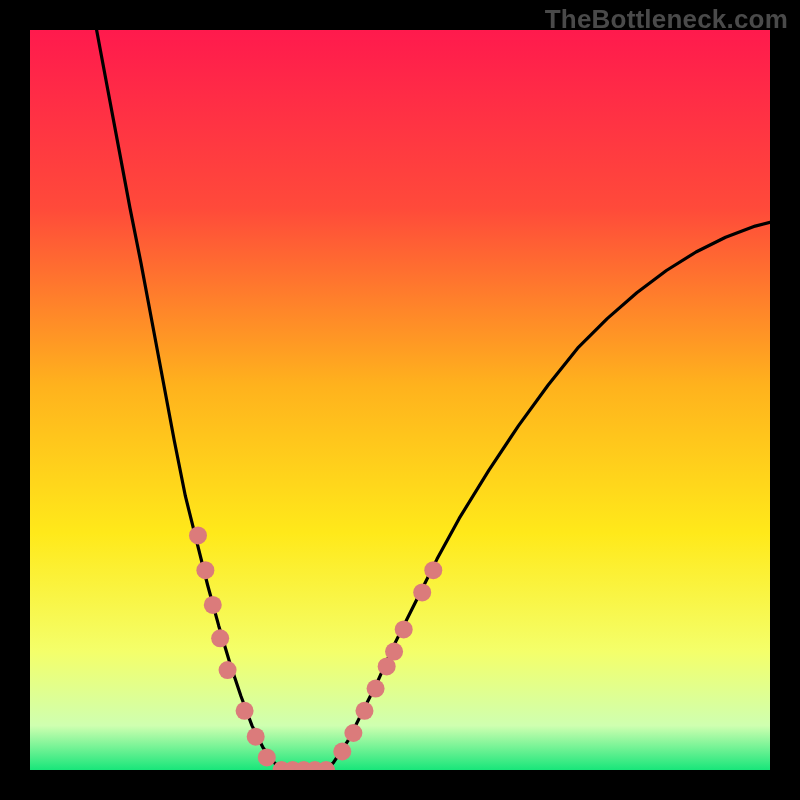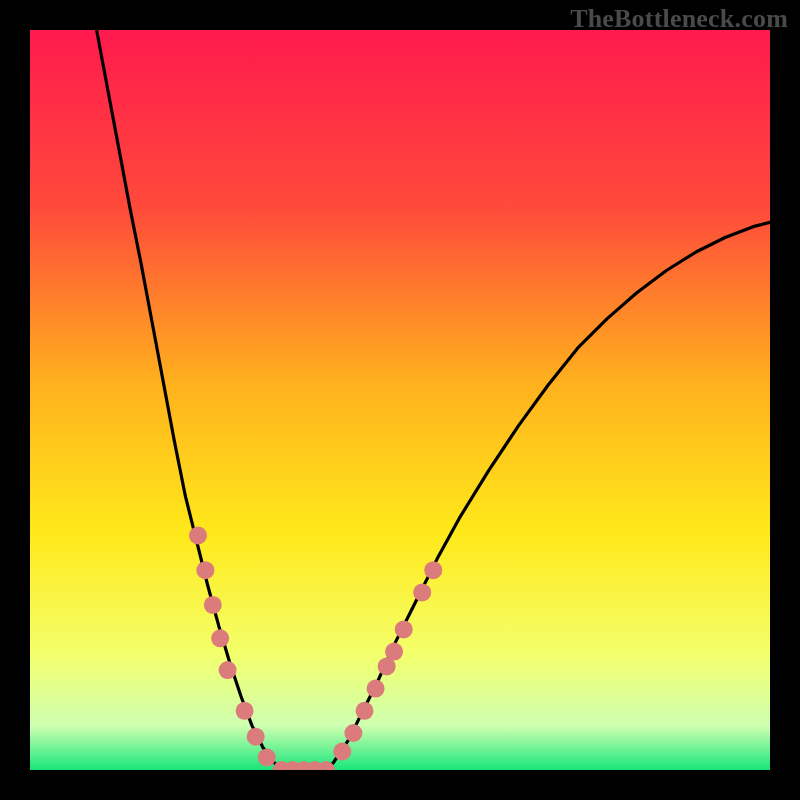--- a/index.html
+++ b/index.html
@@ -27,21 +27,20 @@
     height: 740px;
   }
   .watermark {
     position: absolute;
     top: 4px;
     right: 12px;
     color: #4a4a4a;
     font-weight: 600;
     font-size: 26px;
     letter-spacing: 0.2px;
-    font-family: Liberation Serif, serif;
   }
   svg { display: block; }
 </style>
 </head>
 <body>
 
 <div class="frame">
 
   <div class="watermark">TheBottleneck.com</div>
 

